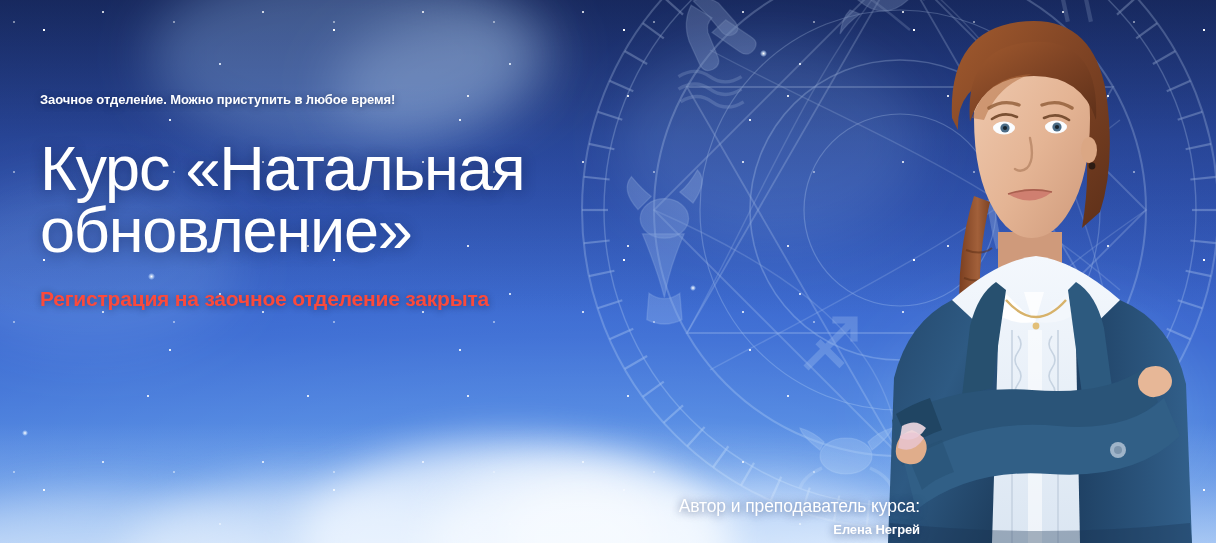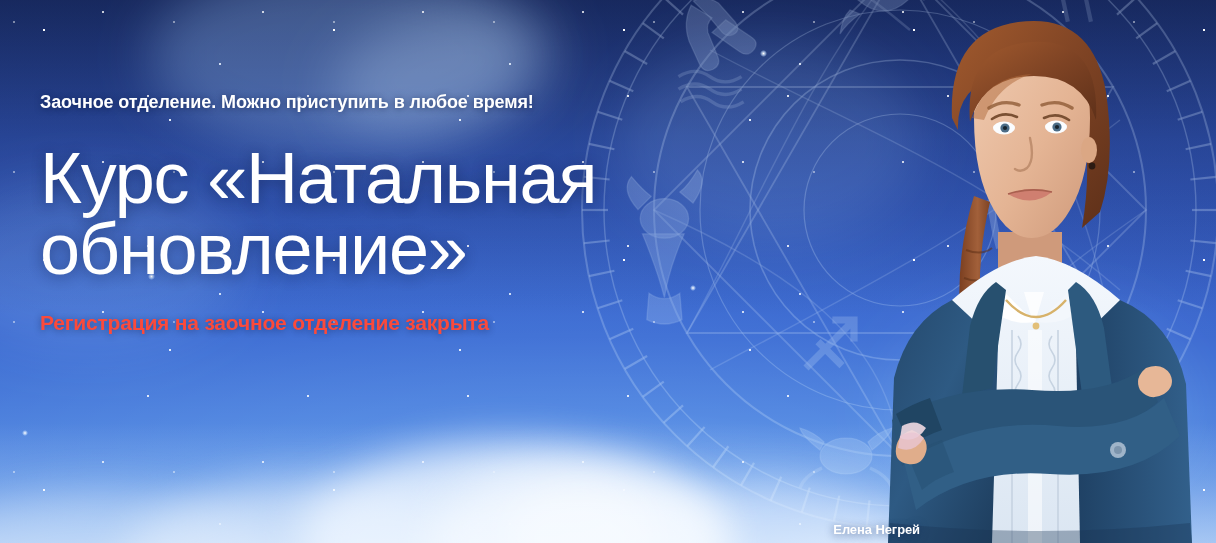--- a/index.html
+++ b/index.html
@@ -106,29 +106,29 @@
 
   
   .person { position:absolute; right:0; bottom:0; width:360px; height:543px; pointer-events:none; }
   .person svg { position:absolute; inset:0; width:100%; height:100%; }
 
   
   .copy { position:absolute; left:40px; top:0; width:760px; }
 
   .kicker {
     margin-top:92px;
-    font-size:18px;
+    font-size:13px;
     font-weight:700;
     color:#ffffff;
     letter-spacing:-.1px;
     text-shadow:0 1px 6px rgba(10,22,60,.55);
   }
   .headline {
     margin-top:30px;
-    font-size:72px;
+    font-size:63px;
     line-height:.99;
     font-weight:400;
     color:#ffffff;
     letter-spacing:-1.2px;
     text-shadow:0 2px 14px rgba(10,22,60,.45);
   }
   .headline .ln { display:block; }
   .notice {
     margin-top:20px;
     font-size:21px;
@@ -457,16 +457,17 @@
       <span class="ln">Курс «Натальная</span>
       <span class="ln">обновление»</span>
     </h1>
 
     <div class="notice">
       <span class="ln">Регистрация на заочное отделение закрыта</span>
     </div>
   </div>
 
   <div class="author">
+    <div class="role">Автор и преподаватель курса:</div>
     <div class="name">Елена Негрей</div>
   </div>
 
 </div>
 
 </body></html>

